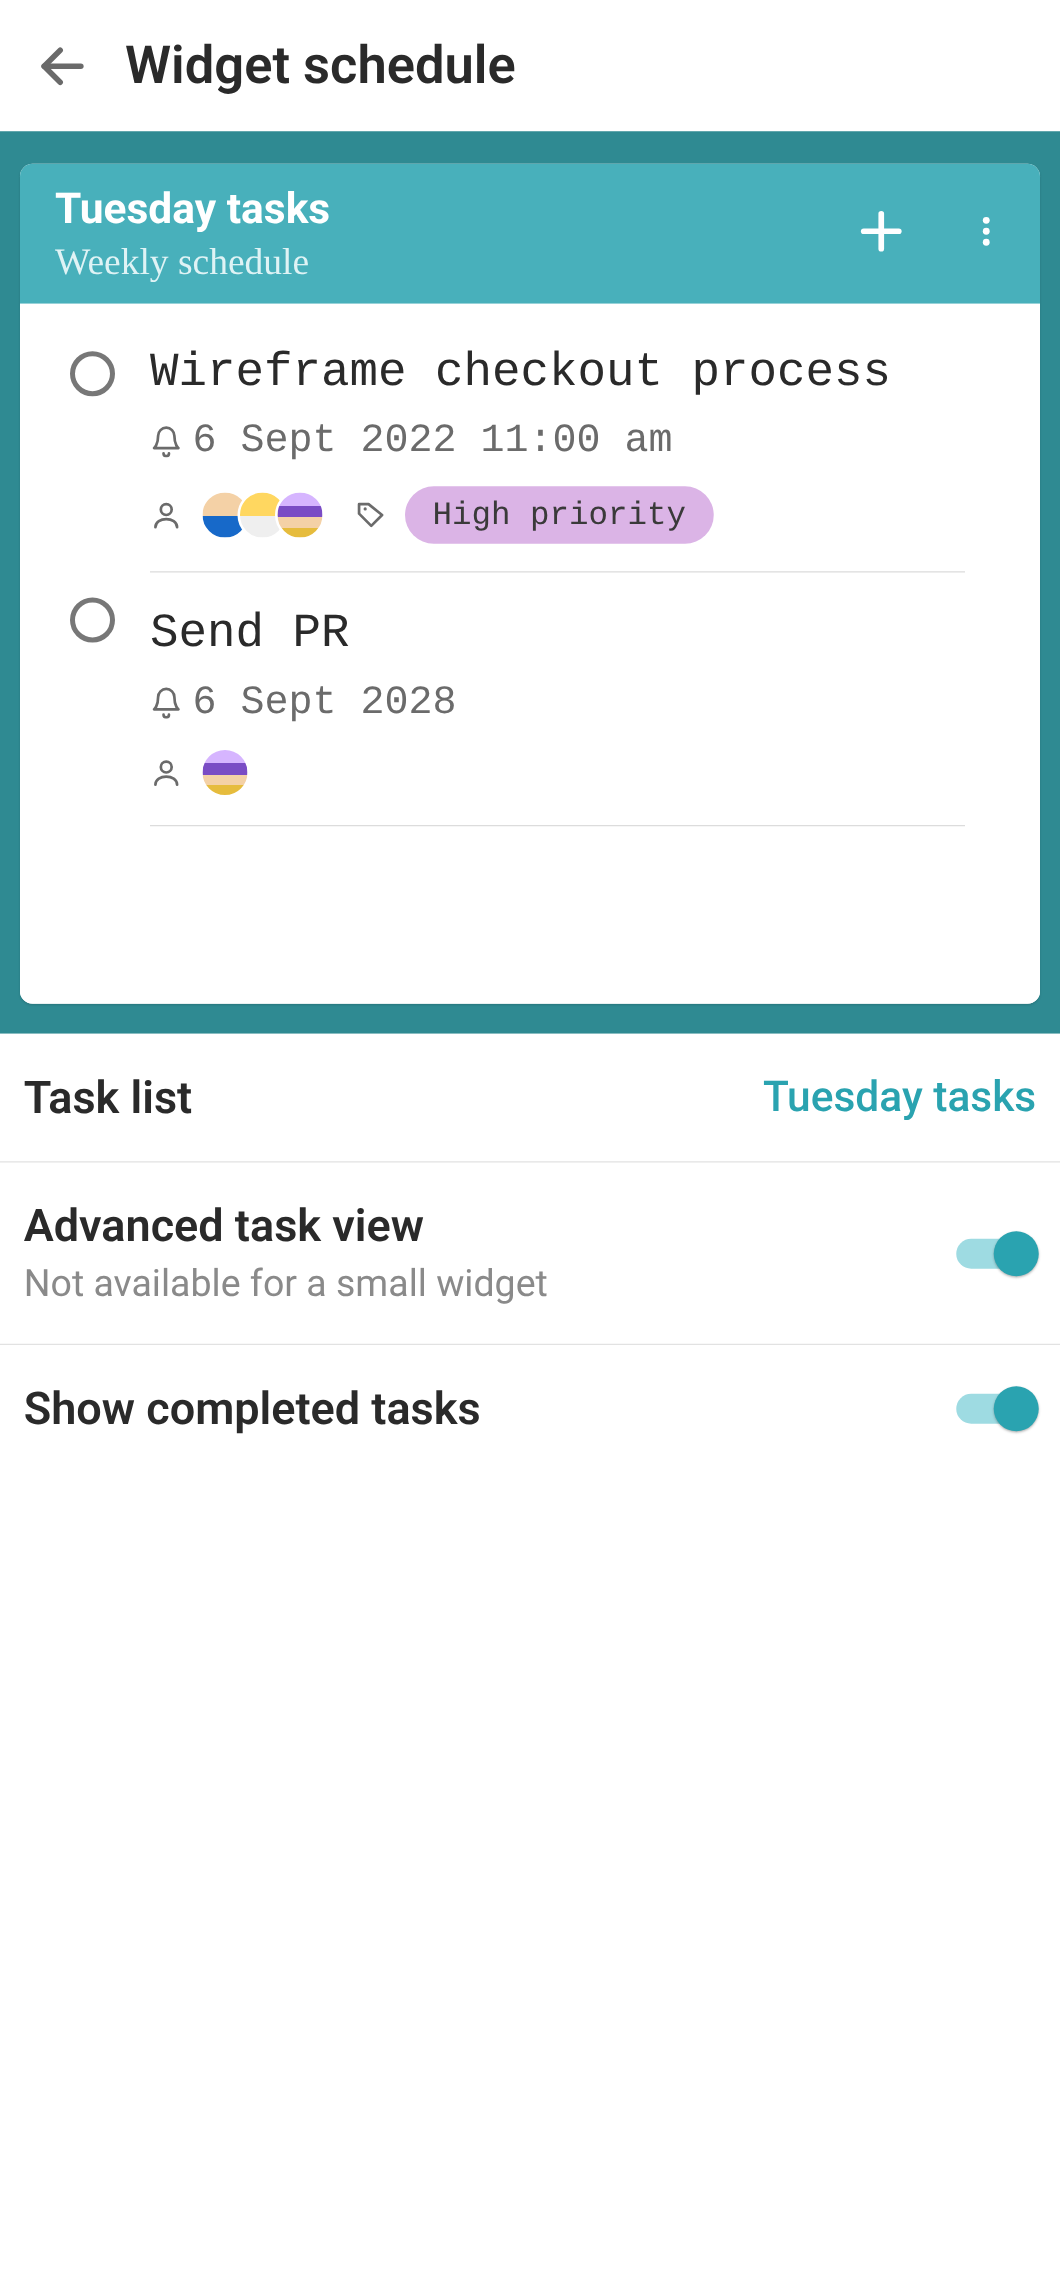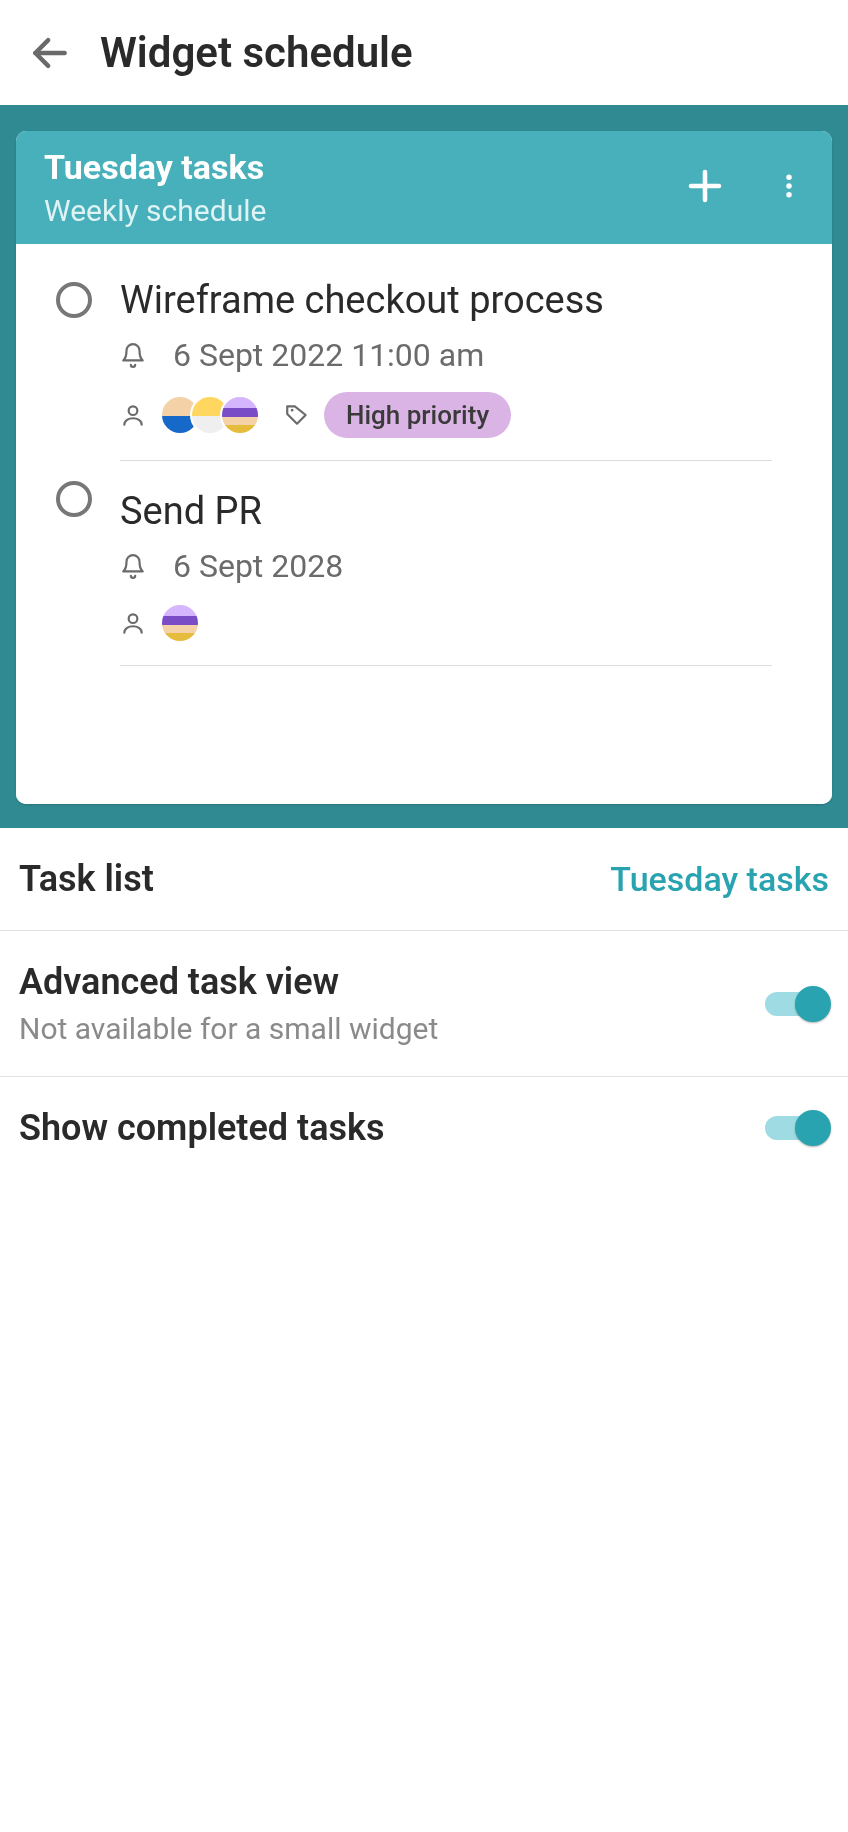--- a/index.html
+++ b/index.html
@@ -27,41 +27,42 @@
   }
   .widget-header {
     background: #48b0bb;
     color: #fff;
     display: flex; align-items: center; justify-content: space-between;
     padding: 16px 28px 16px 28px;
     min-height: 96px;
   }
   .widget-header .titles { display: flex; flex-direction: column; gap: 6px; }
   .widget-header .title { font-size: 34px; font-weight: 700; color: #fff; }
-  .widget-header .subtitle { font-size: 30px; color: #dff3f5; font-weight: 400; }
+  .widget-header .subtitle { font-size: 30px; color: #dff3f5; font-weight: 400; font-family: Liberation Serif, serif; }
   .widget-header .actions { display: flex; align-items: center; gap: 48px; }
   .widget-header .actions svg { color: #fefeff; }
 
   
   .tasks { background: #fff; padding: 18px 0 60px 0; min-height: 560px; }
   .task {
     display: flex; align-items: flex-start; gap: 28px;
     padding: 16px 60px 0 40px;
+    font-family: Liberation Mono, monospace;
   }
   .task .check {
     width: 36px; height: 36px;
     border: 4px solid #777;
     border-radius: 50%;
     flex: 0 0 auto;
     margin-top: 4px;
   }
   .task .body { flex: 1; padding-bottom: 22px; border-bottom: 1px solid #dcdcdc; }
   .task:last-child .body { border-bottom-color: #dcdcdc; margin-top: 12px; }
   .task .title { font-size: 38px; color: #2a2a2a; font-weight: 400; }
-  .task .meta-row { display: flex; align-items: center; gap: 27px; margin-top: 14px; color: #6b6b6b; font-size: 32px; }
+  .task .meta-row { display: flex; align-items: center; gap: 8px; margin-top: 14px; color: #6b6b6b; font-size: 32px; }
   .task .meta-row svg { color: #6b6b6b; }
   .task .chips-row { display: flex; align-items: center; gap: 14px; margin-top: 18px; }
   .task .chips-row svg.small-icon { color: #6b6b6b; }
 
   .avatars { display: flex; align-items: center; }
   .avatars .avatar {
     width: 40px; height: 40px; border-radius: 50%;
     border: 2px solid #fff; margin-left: -10px;
     display: inline-block;
   }

